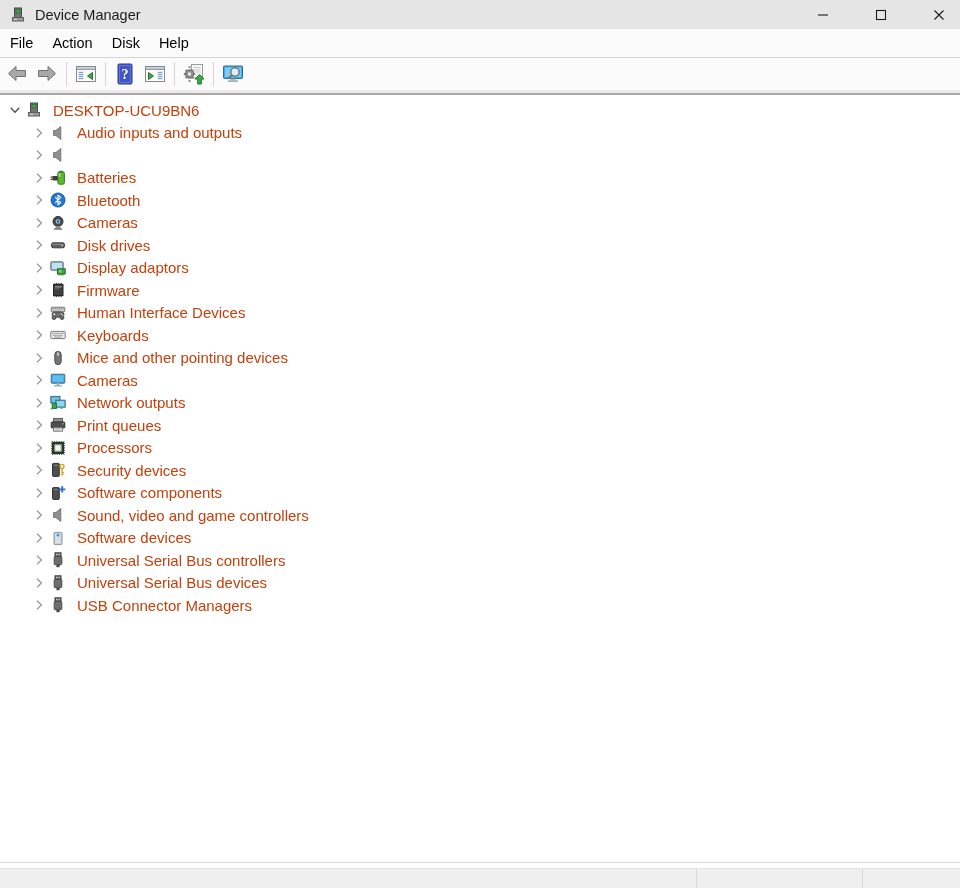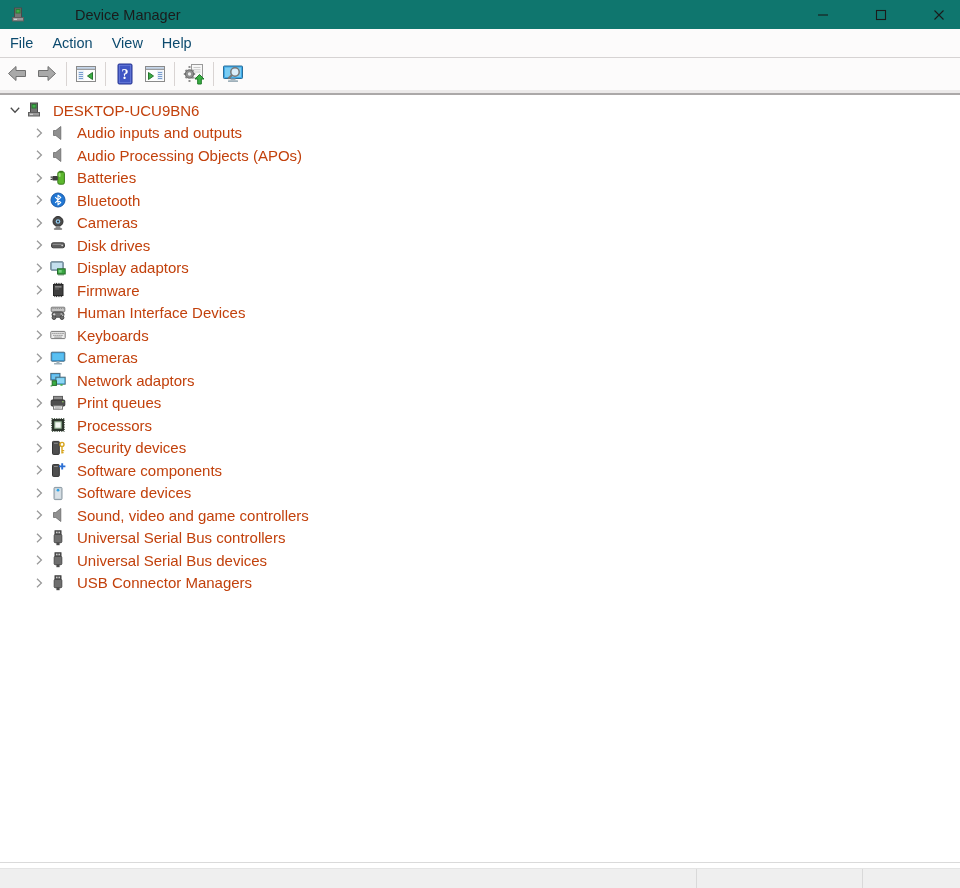--- a/index.html
+++ b/index.html
@@ -5,29 +5,29 @@
   * { box-sizing: border-box; margin: 0; padding: 0; }
   html,body { width:960px; height:888px; overflow:hidden; }
   body {
     font-family: "Liberation Sans", sans-serif;
     background:#ffffff; cursor:default;
     -webkit-font-smoothing: antialiased;
   }
   .window { width:960px; height:888px; display:flex; flex-direction:column; background:#fff; }
 
   
-  .titlebar { flex:0 0 29px; background:#0f766e; display:flex; align-items:center;gap:40px; }
+  .titlebar { flex:0 0 29px; background:#e5e5e5; display:flex; align-items:center; }
   .title-icon { width:16px; height:16px; margin-left:10px; flex:0 0 16px; }
   .title-text { margin-left:9px; font-size:14.5px; color:#1b1b1b; white-space:nowrap; }
   .win-controls { margin-left:auto; display:flex; align-items:center; height:100%; }
   .win-btn { width:40px; height:29px; margin-left:18px; display:flex; align-items:center; justify-content:center; }
   .win-btn:last-child { margin-right:1px; }
 
   
-  .menubar { flex:0 0 29px; background:#fcfbfb; border-bottom:1px solid #d6d3d3; display:flex; align-items:center; font-size:14.5px; color:#0c4a6e; }
+  .menubar { flex:0 0 29px; background:#fcfbfb; border-bottom:1px solid #d6d3d3; display:flex; align-items:center; font-size:14.5px; color:#000000; }
   .menu-item { padding:5px 9.5px; white-space:nowrap; }
   .menu-item:first-child { padding-left:10px; }
 
   
   .toolbar { flex:0 0 37px; background:#fcfbfb; border-bottom:2px solid #aba8a8;
              box-shadow: inset 0 -3px 0 #eceaea; display:flex; align-items:center; padding:0 0 4px 2px; }
   .tb-btn { width:28px; height:28px; display:flex; align-items:center; justify-content:center; margin:0 1px; }
   .tb-ic { width:22px; height:22px; display:block; }
   .tb-sep { width:1px; height:24px; background:#d9d4d3; margin:0 4px; flex:0 0 1px; }
 
@@ -86,21 +86,21 @@
               <path d="M1.5 1.5 L10.5 10.5 M10.5 1.5 L1.5 10.5" stroke="#1b1b1b" stroke-width="1.1"></path>
             </svg>
           </span>
       </div>
     </div>
   </div>
 
   <div class="menubar">
     <span class="menu-item">File</span>
     <span class="menu-item">Action</span>
-    <span class="menu-item">View</span>
+    <span class="menu-item">Disk</span>
     <span class="menu-item">Help</span>
   </div>
 
   <div class="toolbar" id="toolbar">
       <div class="tb-btn">
         <span class="tb-ic">
           <svg width="22" height="22" viewBox="0 0 22 22">
             <path d="M10 3.5 L2.5 10.5 L10 17.5 L10 13.5 L19.5 13.5 L19.5 7.5 L10 7.5 Z" fill="#a9a9a9" stroke="#707070" stroke-linejoin="round"></path>
           </svg>
         </span>
@@ -209,21 +209,20 @@
     <span class="chevron">
           <svg width="16" height="16" viewBox="0 0 16 16">
             <path d="M6 3.8 L10.4 8 L6 12.2" fill="none" stroke="#9a9a9a" stroke-width="1.3"></path>
           </svg>
         </span>
     <span class="node-icon">
           <svg width="16" height="16" viewBox="0 0 16 16">
             <path d="M10.8 1.5 V14.5 L5.8 10.5 H3.5 V5.5 H5.8 Z" fill="#909090" stroke="#6b6b6b" stroke-width="0.8" stroke-linejoin="round"></path>
           </svg>
         </span>
-    <span class="node-label">Audio Processing Objects (APOs)</span>
   </div>
       <div class="row child">
     <span class="chevron">
           <svg width="16" height="16" viewBox="0 0 16 16">
             <path d="M6 3.8 L10.4 8 L6 12.2" fill="none" stroke="#9a9a9a" stroke-width="1.3"></path>
           </svg>
         </span>
     <span class="node-icon">
           <svg width="16" height="16" viewBox="0 0 16 16">
             <rect x="7.8" y="1.8" width="6.6" height="12.4" rx="1.6" fill="#5cb82e" stroke="#397a1c"></rect>
@@ -362,20 +361,35 @@
     <span class="node-label">Keyboards</span>
   </div>
       <div class="row child">
     <span class="chevron">
           <svg width="16" height="16" viewBox="0 0 16 16">
             <path d="M6 3.8 L10.4 8 L6 12.2" fill="none" stroke="#9a9a9a" stroke-width="1.3"></path>
           </svg>
         </span>
     <span class="node-icon">
           <svg width="16" height="16" viewBox="0 0 16 16">
+            <rect x="4.8" y="1.4" width="6.4" height="13.2" rx="3.2" fill="#757575" stroke="#4f4f4f"></rect>
+            <line x1="8" y1="1.8" x2="8" y2="6" stroke="#cfcfcf" stroke-width="0.9"></line>
+            <rect x="7.2" y="3" width="1.6" height="2.6" rx="0.8" fill="#dcdcdc"></rect>
+          </svg>
+        </span>
+    <span class="node-label">Mice and other pointing devices</span>
+  </div>
+      <div class="row child">
+    <span class="chevron">
+          <svg width="16" height="16" viewBox="0 0 16 16">
+            <path d="M6 3.8 L10.4 8 L6 12.2" fill="none" stroke="#9a9a9a" stroke-width="1.3"></path>
+          </svg>
+        </span>
+    <span class="node-icon">
+          <svg width="16" height="16" viewBox="0 0 16 16">
             <rect x="1.2" y="2.2" width="13.6" height="9" rx="0.8" fill="#35a3e8" stroke="#4a6b7d"></rect>
             <rect x="2.4" y="3.4" width="11.2" height="6.6" fill="#5bc0f0"></rect>
             <rect x="6.5" y="11.2" width="3" height="1.8" fill="#9fb0ba"></rect>
             <rect x="4" y="13" width="8" height="1.5" rx="0.5" fill="#9fb0ba"></rect>
           </svg>
         </span>
     <span class="node-label">Cameras</span>
   </div>
       <div class="row child">
     <span class="chevron">
@@ -386,21 +400,21 @@
     <span class="node-icon">
           <svg width="16" height="16" viewBox="0 0 16 16">
             <rect x="0.8" y="1.4" width="9.2" height="6.6" fill="#35a3e8" stroke="#4f6b7a"></rect>
             <rect x="1.8" y="2.4" width="7.2" height="4.6" fill="#6ec4ef"></rect>
             <rect x="5.8" y="5.2" width="9.4" height="7" fill="#49b7e8" stroke="#4f6b7a"></rect>
             <rect x="6.8" y="6.2" width="7.4" height="5" fill="#8ed7f5"></rect>
             <rect x="2.2" y="8.8" width="4.2" height="4.6" fill="#3aae44" stroke="#256b2b"></rect>
             <path d="M2.2 13.8 h-1.6 M10.4 13 h2.2" stroke="#3aae44" stroke-width="1.3"></path>
           </svg>
         </span>
-    <span class="node-label">Network adaptors</span>
+    <span class="node-label">Network outputs</span>
   </div>
       <div class="row child">
     <span class="chevron">
           <svg width="16" height="16" viewBox="0 0 16 16">
             <path d="M6 3.8 L10.4 8 L6 12.2" fill="none" stroke="#9a9a9a" stroke-width="1.3"></path>
           </svg>
         </span>
     <span class="node-icon">
           <svg width="16" height="16" viewBox="0 0 16 16">
             <rect x="3.5" y="1.4" width="9" height="3.6" fill="#8f8f8f" stroke="#5f5f5f"></rect>
@@ -460,39 +474,39 @@
     <span class="node-label">Software components</span>
   </div>
       <div class="row child">
     <span class="chevron">
           <svg width="16" height="16" viewBox="0 0 16 16">
             <path d="M6 3.8 L10.4 8 L6 12.2" fill="none" stroke="#9a9a9a" stroke-width="1.3"></path>
           </svg>
         </span>
     <span class="node-icon">
           <svg width="16" height="16" viewBox="0 0 16 16">
+            <path d="M10.8 1.5 V14.5 L5.8 10.5 H3.5 V5.5 H5.8 Z" fill="#909090" stroke="#6b6b6b" stroke-width="0.8" stroke-linejoin="round"></path>
+          </svg>
+        </span>
+    <span class="node-label">Sound, video and game controllers</span>
+  </div>
+      <div class="row child">
+    <span class="chevron">
+          <svg width="16" height="16" viewBox="0 0 16 16">
+            <path d="M6 3.8 L10.4 8 L6 12.2" fill="none" stroke="#9a9a9a" stroke-width="1.3"></path>
+          </svg>
+        </span>
+    <span class="node-icon">
+          <svg width="16" height="16" viewBox="0 0 16 16">
             <rect x="4" y="2.4" width="8" height="12.2" rx="1" fill="#c3cdd4" stroke="#8a98a2"></rect>
             <rect x="5.2" y="3.6" width="5.6" height="9.8" fill="#d9e1e7"></rect>
             <circle cx="8" cy="5.2" r="1.4" fill="#2ea3e8"></circle>
           </svg>
         </span>
     <span class="node-label">Software devices</span>
-  </div>
-      <div class="row child">
-    <span class="chevron">
-          <svg width="16" height="16" viewBox="0 0 16 16">
-            <path d="M6 3.8 L10.4 8 L6 12.2" fill="none" stroke="#9a9a9a" stroke-width="1.3"></path>
-          </svg>
-        </span>
-    <span class="node-icon">
-          <svg width="16" height="16" viewBox="0 0 16 16">
-            <path d="M10.8 1.5 V14.5 L5.8 10.5 H3.5 V5.5 H5.8 Z" fill="#909090" stroke="#6b6b6b" stroke-width="0.8" stroke-linejoin="round"></path>
-          </svg>
-        </span>
-    <span class="node-label">Sound, video and game controllers</span>
   </div>
       <div class="row child">
     <span class="chevron">
           <svg width="16" height="16" viewBox="0 0 16 16">
             <path d="M6 3.8 L10.4 8 L6 12.2" fill="none" stroke="#9a9a9a" stroke-width="1.3"></path>
           </svg>
         </span>
     <span class="node-icon">
           <svg width="16" height="16" viewBox="0 0 16 16">
             <rect x="5" y="0.8" width="6" height="3.7" fill="#5a5a5a" stroke="#3d3d3d"></rect>

